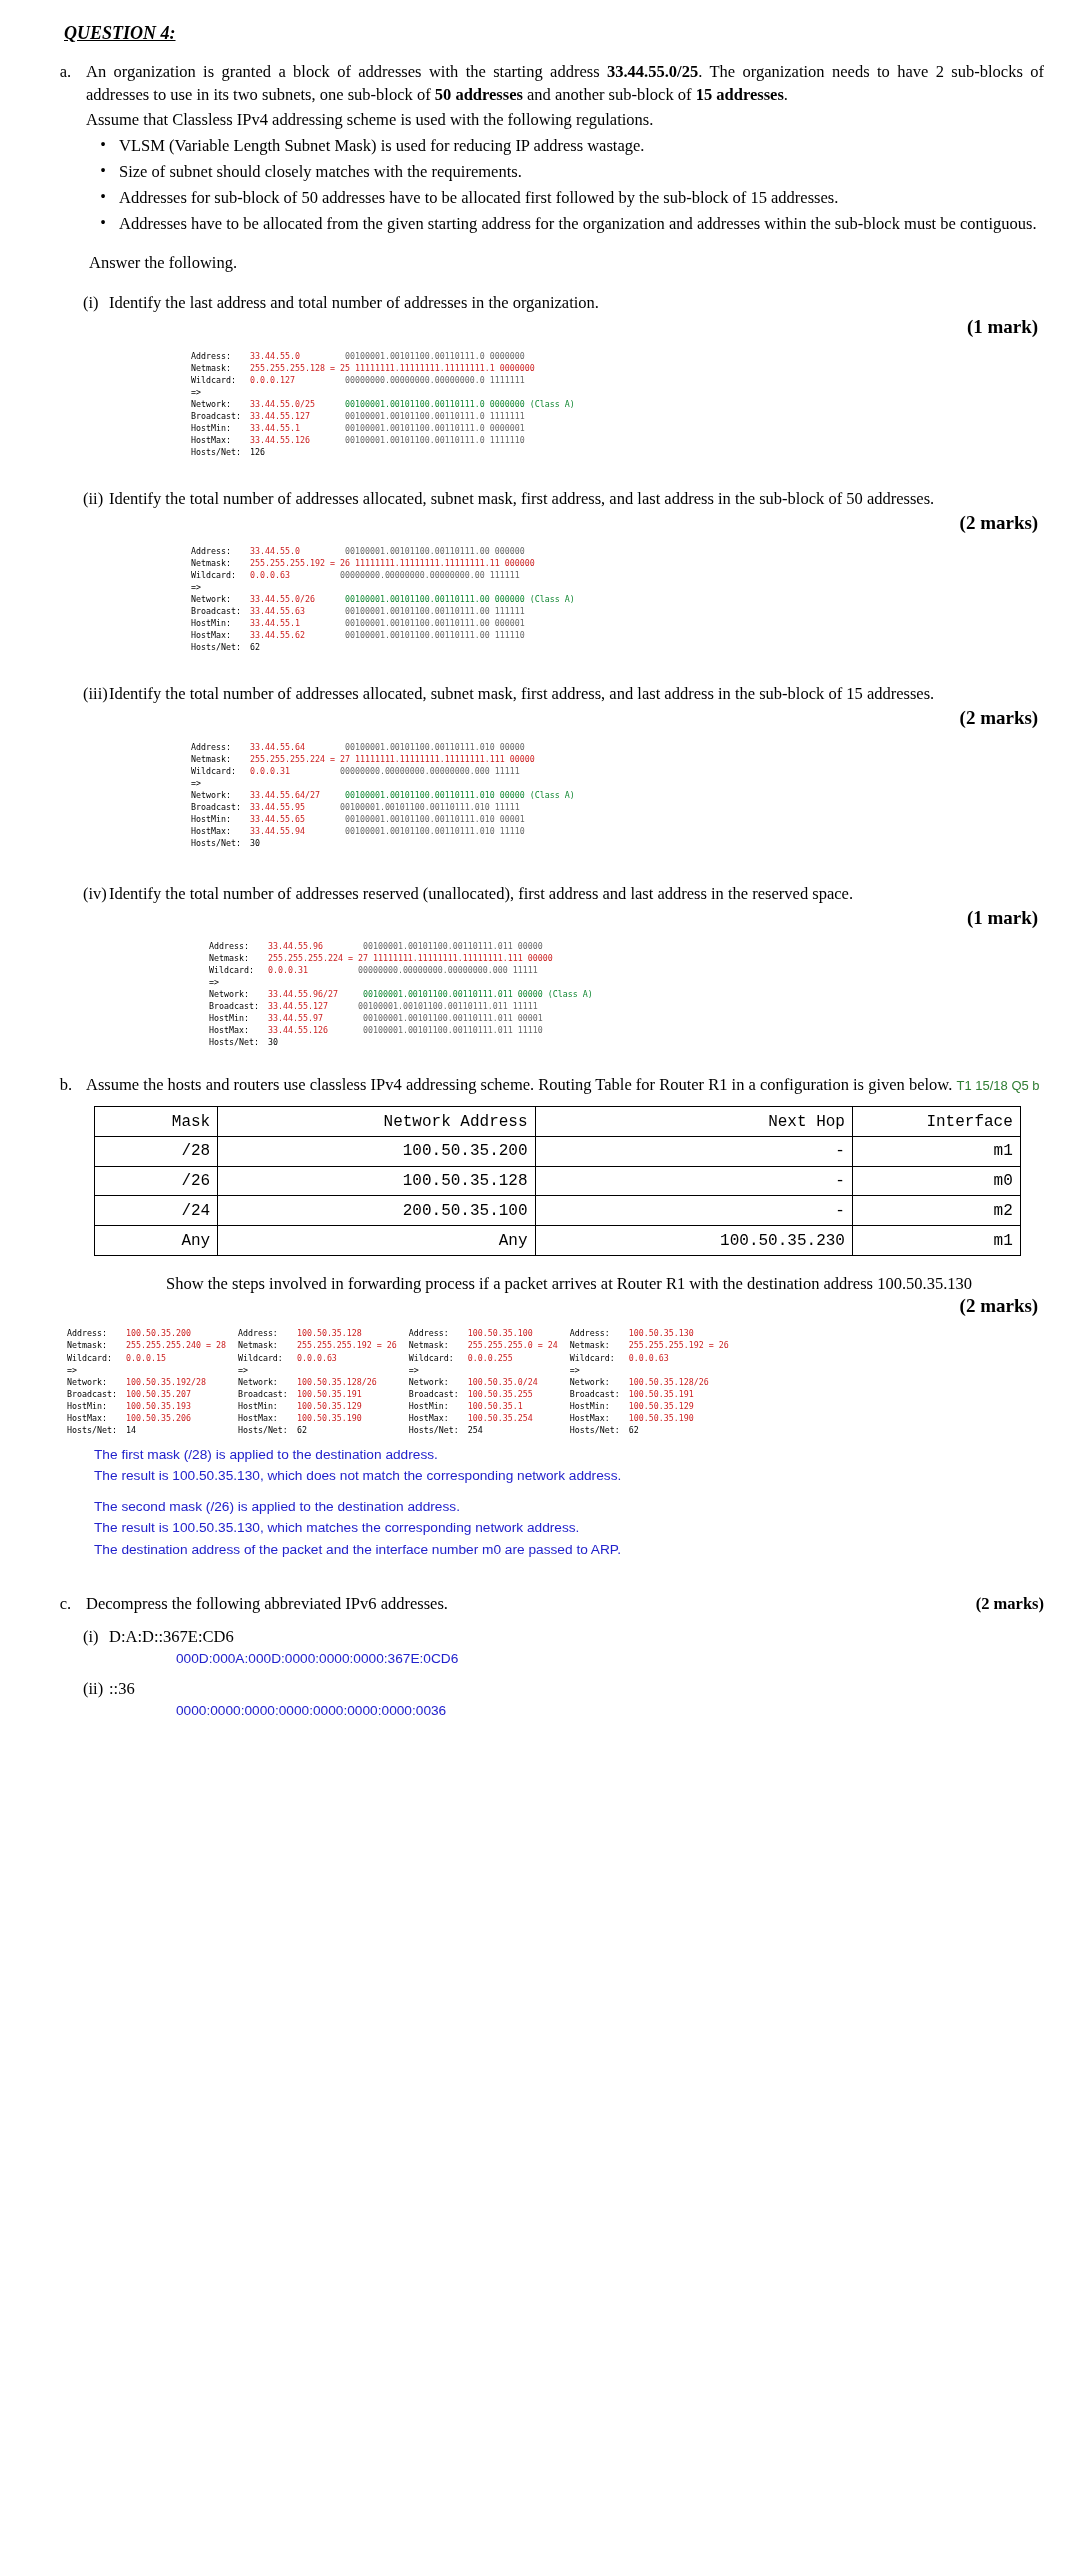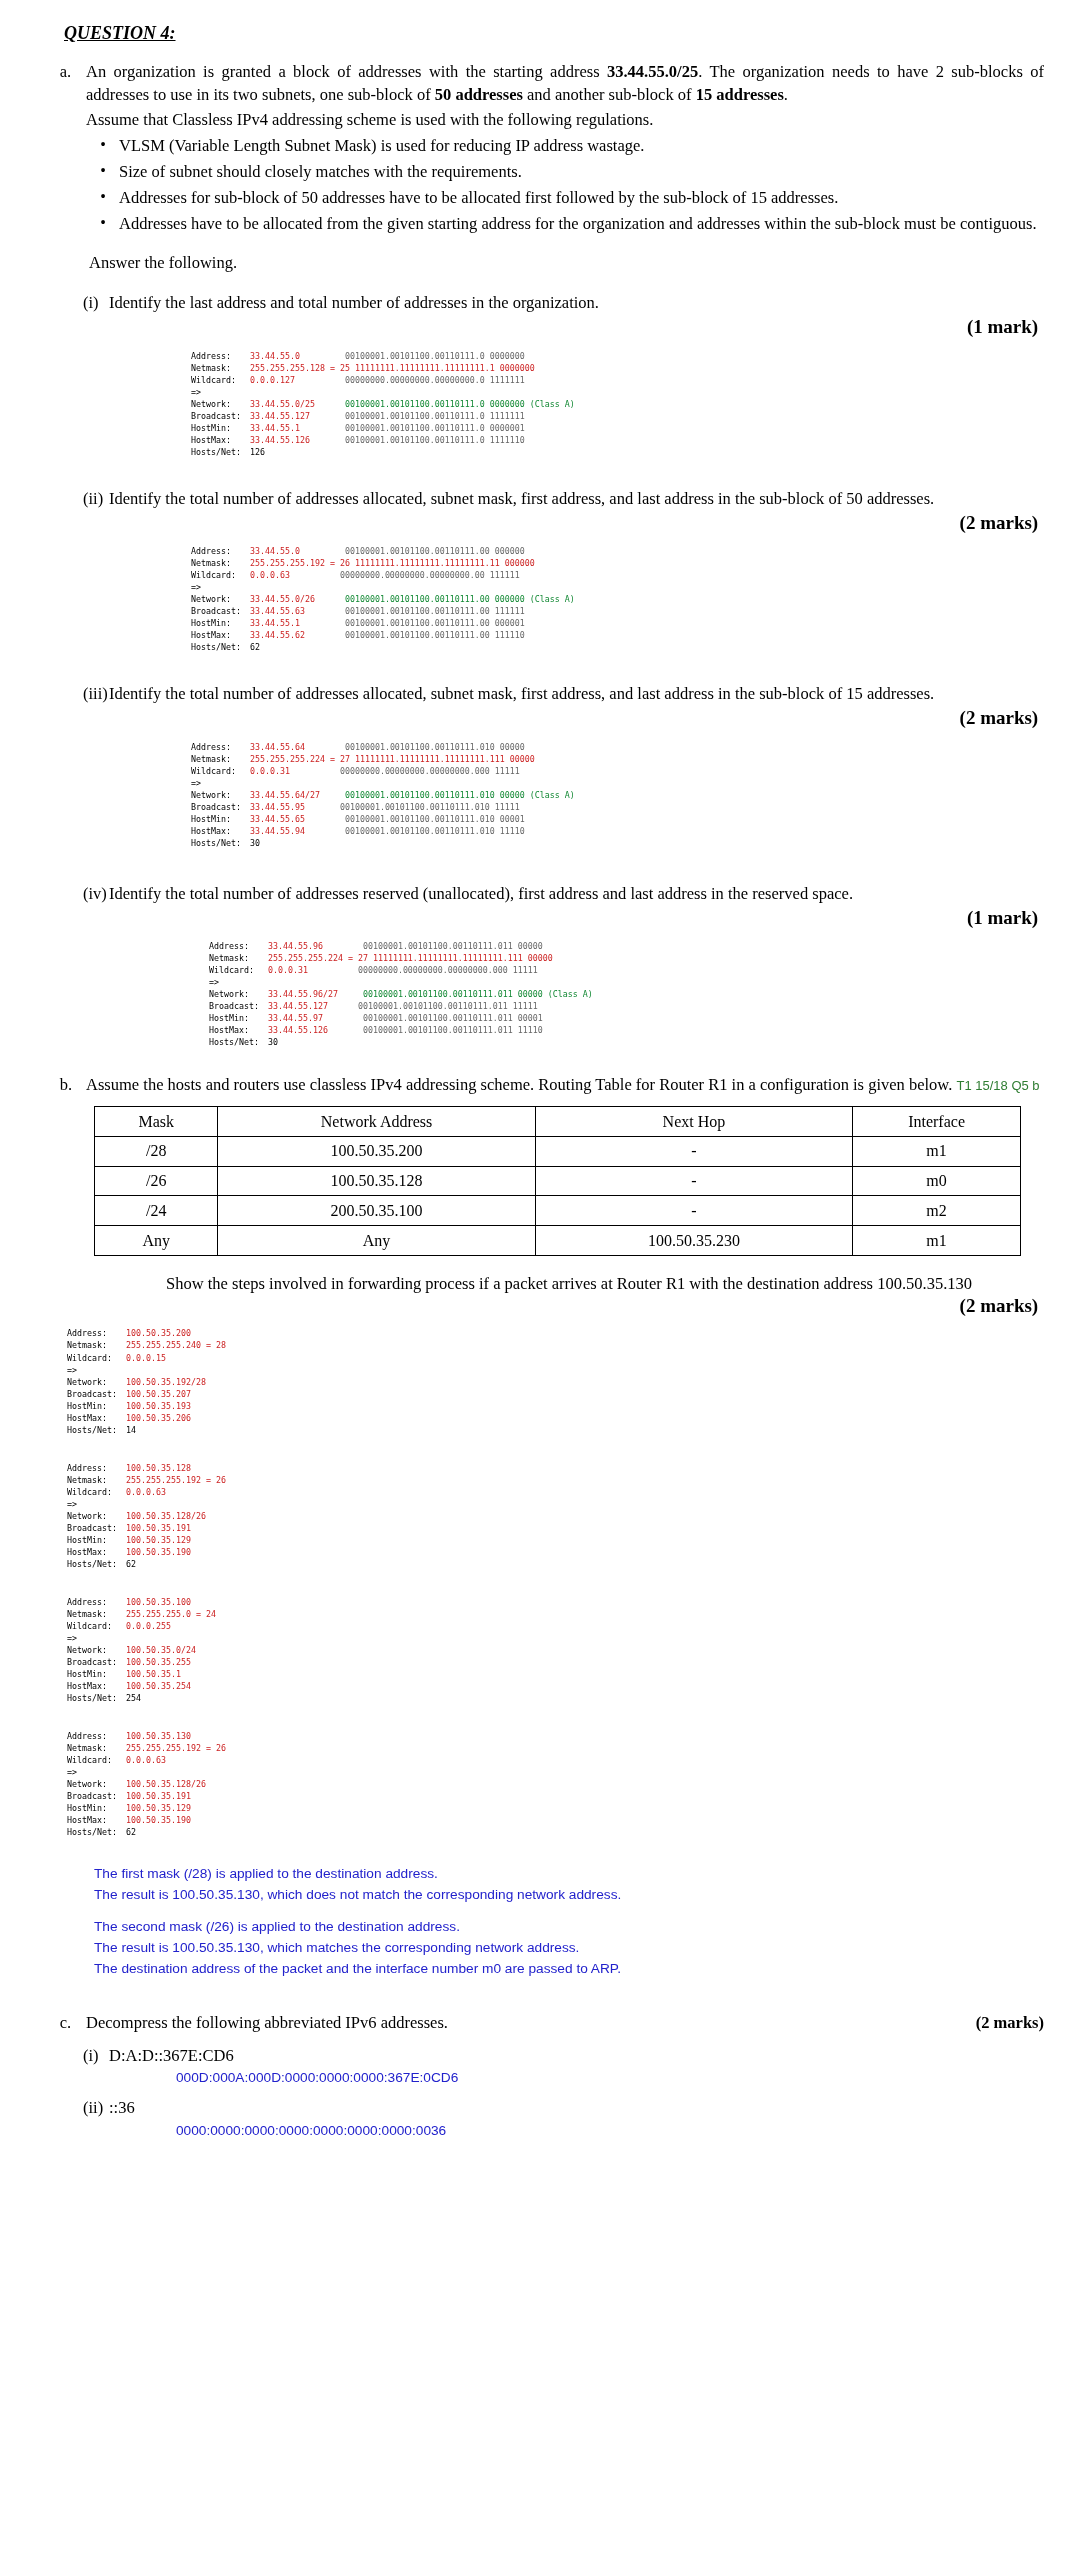--- a/index.html
+++ b/index.html
@@ -118,41 +118,41 @@
   
   table.routing{
     border-collapse:collapse;
     margin:10px 0 16px 40px;
     width:927px;
     font-size:16px;
   }
   table.routing th, table.routing td{
     border:0.7px solid #000;
     padding:3.6px 7.2px;
-    text-align:center;
+    text-align:right;
     font-weight:normal;
     height:21.6px;
+    font-family:Liberation Mono, monospace;
   }
   table.routing th{font-weight:normal;}
   .tag-note{
     color:#2f7d32;
     font-size:13px;
     font-family:"Liberation Sans", sans-serif;
   }
   .showsteps{
     font-size:16.5px;
     margin:7.2px 0 2.9px 40px;
     line-height:1.42;
     text-align:center;
   }
   .four-col{
     display:flex;
-    gap:26px;
-    margin:10px 0 25px 13px;
-    flex-direction:column;
+    gap:12px;
+    margin:10px 0 8px 13px;
   }
   .four-col .ipblock{
     margin:0;
     flex:0 0 auto;
   }
   .blue-note{
     color:#2222cc;
     font-family:"Liberation Sans", sans-serif;
     font-size:13.7px;
     line-height:1.55;

